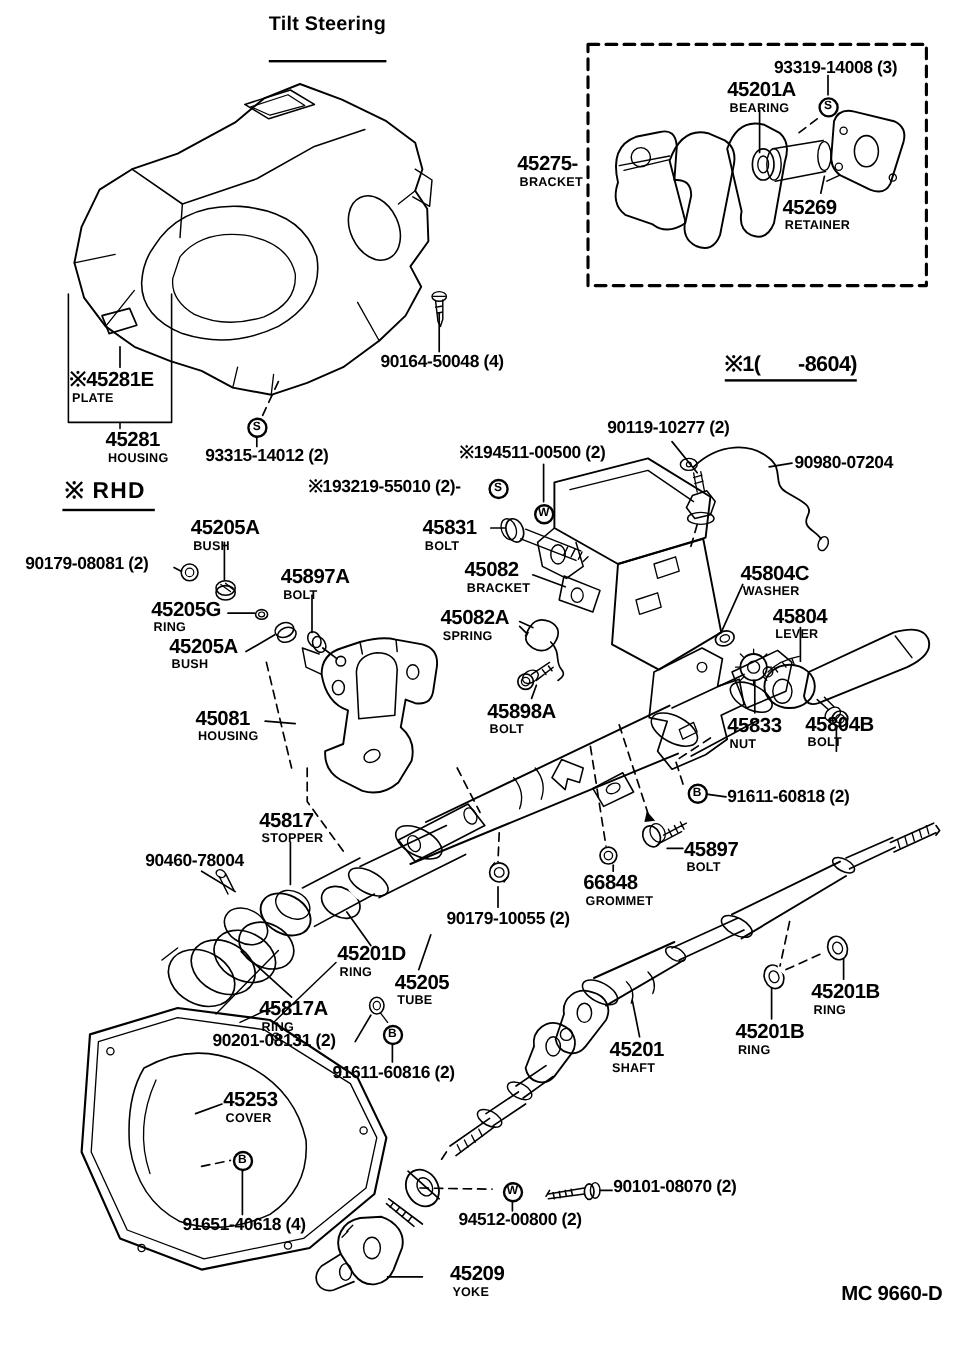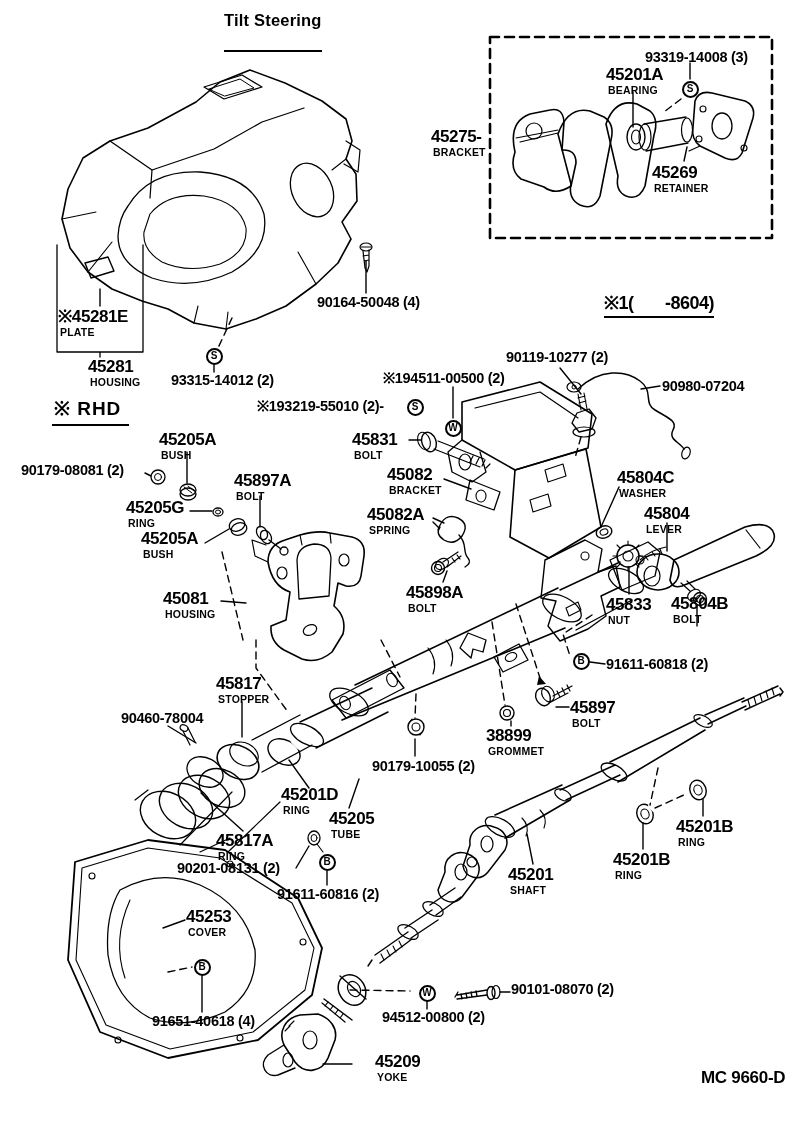--- a/index.html
+++ b/index.html
@@ -408,21 +408,21 @@
       </div>
       <div class="part-label" style="left: 216px; top: 675px;">
         <span class="code">45817</span>
         <span class="name">STOPPER</span>
       </div>
       <div class="part-label" style="left: 570px; top: 699px;">
         <span class="code">45897</span>
         <span class="name">BOLT</span>
       </div>
       <div class="part-label" style="left: 486px; top: 727px;">
-        <span class="code">38899</span>
+        <span class="code">66848</span>
         <span class="name">GROMMET</span>
       </div>
       <div class="part-label" style="left: 281px; top: 786px;">
         <span class="code">45201D</span>
         <span class="name">RING</span>
       </div>
       <div class="part-label" style="left: 329px; top: 810px;">
         <span class="code">45205</span>
         <span class="name">TUBE</span>
       </div>

